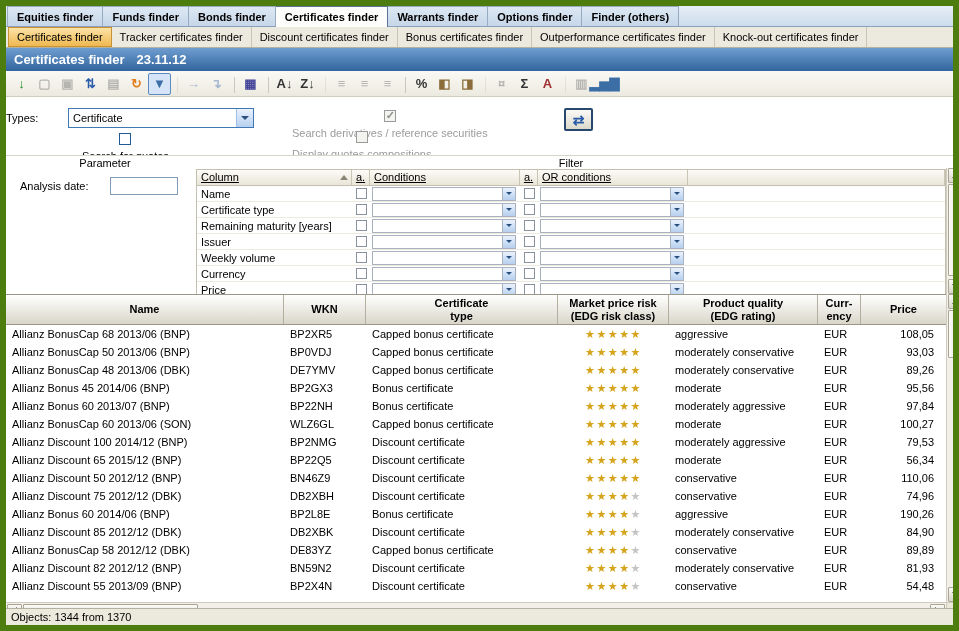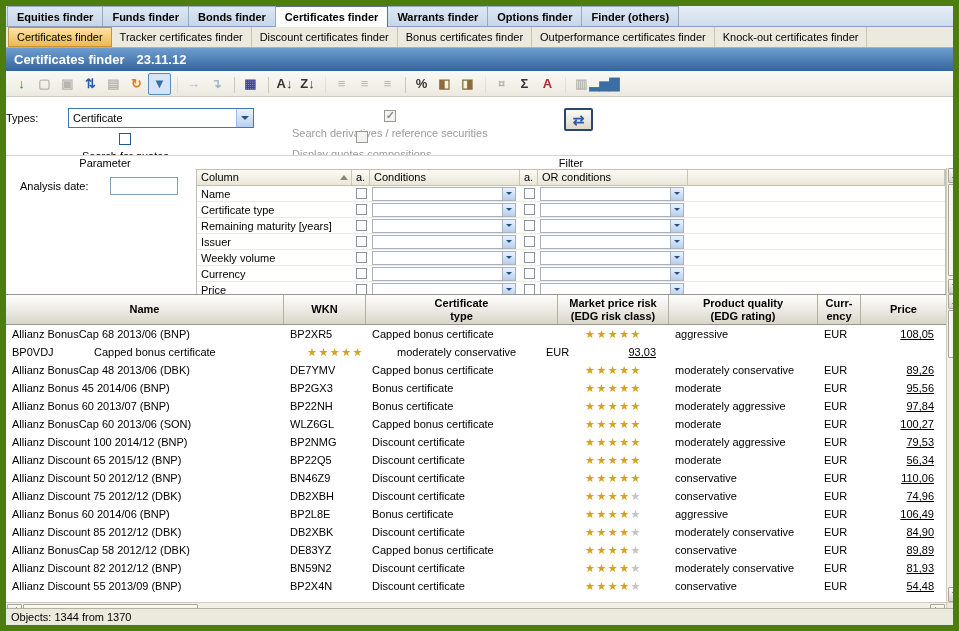--- a/index.html
+++ b/index.html
@@ -50,21 +50,21 @@
   .swap-btn{position:absolute;left:558px;top:11px;width:29px;height:23px;border:2px solid #27486e;border-radius:2px;background:linear-gradient(#fbfaf6,#dcd9cb);display:flex;align-items:center;justify-content:center;color:#2a5caa;font-size:14px;font-weight:bold;cursor:default;}
 
   
   .param-filter{position:absolute;top:149px;left:0;right:0;height:139px;background:#fff;border-top:1px solid #d8d5c8;}
   .section-label{position:absolute;top:1px;text-align:center;}
   .param-label{left:4px;width:190px;}
   .filter-label{left:190px;width:750px;}
   .date-label{position:absolute;left:14px;top:24px;}
   .date-input{position:absolute;left:104px;top:21px;width:68px;height:18px;border:1px solid #7f9db9;font:11px "Liberation Sans",sans-serif;padding:0 3px;}
   .filter-grid{position:absolute;left:190px;top:13px;width:750px;height:126px;border:1px solid #c4c0b0;border-bottom:none;overflow:hidden;background:#fff;}
-  .fg-header{display:flex;height:16px;background:linear-gradient(#fcfbf6,#e9e6d8);border-bottom:1px solid #c4c0b0;}
+  .fg-header{display:flex;height:16px;background:linear-gradient(#fcfbf6,#e9e6d8);border-bottom:1px solid #c4c0b0;text-decoration:underline;}
   .fg-header .fg-cell{border-right:1px solid #c9c5b5;padding:1px 4px;overflow:hidden;white-space:nowrap;position:relative;}
   .fg-c1{width:155px;flex:none;}
   .fg-c2{width:18px;flex:none;display:flex;align-items:center;justify-content:center;}
   .fg-c3{width:150px;flex:none;}
   .fg-c4{width:18px;flex:none;display:flex;align-items:center;justify-content:center;}
   .fg-c5{width:150px;flex:none;}
   .fg-fill{flex:1;}
   .fg-header .fg-c2,.fg-header .fg-c4{padding:1px 2px;display:block;text-align:center;}
   .sort-indicator{position:absolute;right:3px;top:5px;width:0;height:0;border-left:4px solid transparent;border-right:4px solid transparent;border-bottom:5px solid #8a8676;}
   .fg-row{display:flex;height:16px;border-bottom:1px solid #eceadf;align-items:center;}
@@ -80,21 +80,21 @@
   .results-header .rh-cell:nth-child(1){width:278px;}
   .results-header .rh-cell:nth-child(2){width:82px;}
   .results-header .rh-cell:nth-child(3){width:192px;}
   .results-header .rh-cell:nth-child(4){width:111px;}
   .results-header .rh-cell:nth-child(5){width:149px;}
   .results-header .rh-cell:nth-child(6){width:43px;}
   .results-header .rh-cell:nth-child(7){width:85px;border-right:none;}
   .results-body{position:absolute;top:319px;left:0;width:940px;height:277px;background:#fff;overflow:hidden;}
   .res-row{display:flex;height:18px;align-items:center;}
   .rc{overflow:hidden;white-space:nowrap;flex:none;}
-  .w-name{width:278px;}.w-wkn{width:82px;}.w-type{width:192px;}.w-quality{width:111px;}.w-risk{width:149px;}.w-curr{width:43px;}.w-price{width:85px;text-decoration:underline;}
+  .w-name{width:278px;}.w-wkn{width:82px;}.w-type{width:192px;}.w-quality{width:111px;}.w-risk{width:149px;}.w-curr{width:43px;}.w-price{width:85px;}
   .pad{padding-left:6px;}
   .c-price{text-align:right;padding-right:12px;}
   .c-quality{text-align:center;}
   .star{font-size:11px;letter-spacing:1.5px;}
   .star.on{color:#d6a41c;}
   .star.off{color:#c4c4c4;}
 
   
   .sb{background:#f2f0e8;}
   .sb-v{position:absolute;left:940px;width:17px;border-left:1px solid #d0ccc0;}
@@ -563,20 +563,21 @@
         <div class="rc w-name pad">Allianz BonusCap 68 2013/06 (BNP)</div>
         <div class="rc w-wkn pad">BP2XR5</div>
         <div class="rc w-type pad">Capped bonus certificate</div>
         <div class="rc w-quality c-quality"><span class="star on">★</span><span class="star on">★</span><span class="star on">★</span><span class="star on">★</span><span class="star on">★</span></div>
         <div class="rc w-risk pad">aggressive</div>
         <div class="rc w-curr pad">EUR</div>
         <div class="rc w-price c-price">108,05</div>
       </div>
 
       <div class="res-row">
+        <div class="rc w-name pad">Allianz BonusCap 50 2013/06 (BNP)</div>
         <div class="rc w-wkn pad">BP0VDJ</div>
         <div class="rc w-type pad">Capped bonus certificate</div>
         <div class="rc w-quality c-quality"><span class="star on">★</span><span class="star on">★</span><span class="star on">★</span><span class="star on">★</span><span class="star on">★</span></div>
         <div class="rc w-risk pad">moderately conservative</div>
         <div class="rc w-curr pad">EUR</div>
         <div class="rc w-price c-price">93,03</div>
       </div>
 
       <div class="res-row">
         <div class="rc w-name pad">Allianz BonusCap 48 2013/06 (DBK)</div>
@@ -658,21 +659,21 @@
         <div class="rc w-price c-price">74,96</div>
       </div>
 
       <div class="res-row">
         <div class="rc w-name pad">Allianz Bonus 60 2014/06 (BNP)</div>
         <div class="rc w-wkn pad">BP2L8E</div>
         <div class="rc w-type pad">Bonus certificate</div>
         <div class="rc w-quality c-quality"><span class="star on">★</span><span class="star on">★</span><span class="star on">★</span><span class="star on">★</span><span class="star off">★</span></div>
         <div class="rc w-risk pad">aggressive</div>
         <div class="rc w-curr pad">EUR</div>
-        <div class="rc w-price c-price">106,49</div>
+        <div class="rc w-price c-price">190,26</div>
       </div>
 
       <div class="res-row">
         <div class="rc w-name pad">Allianz Discount 85 2012/12 (DBK)</div>
         <div class="rc w-wkn pad">DB2XBK</div>
         <div class="rc w-type pad">Discount certificate</div>
         <div class="rc w-quality c-quality"><span class="star on">★</span><span class="star on">★</span><span class="star on">★</span><span class="star on">★</span><span class="star off">★</span></div>
         <div class="rc w-risk pad">moderately conservative</div>
         <div class="rc w-curr pad">EUR</div>
         <div class="rc w-price c-price">84,90</div>

